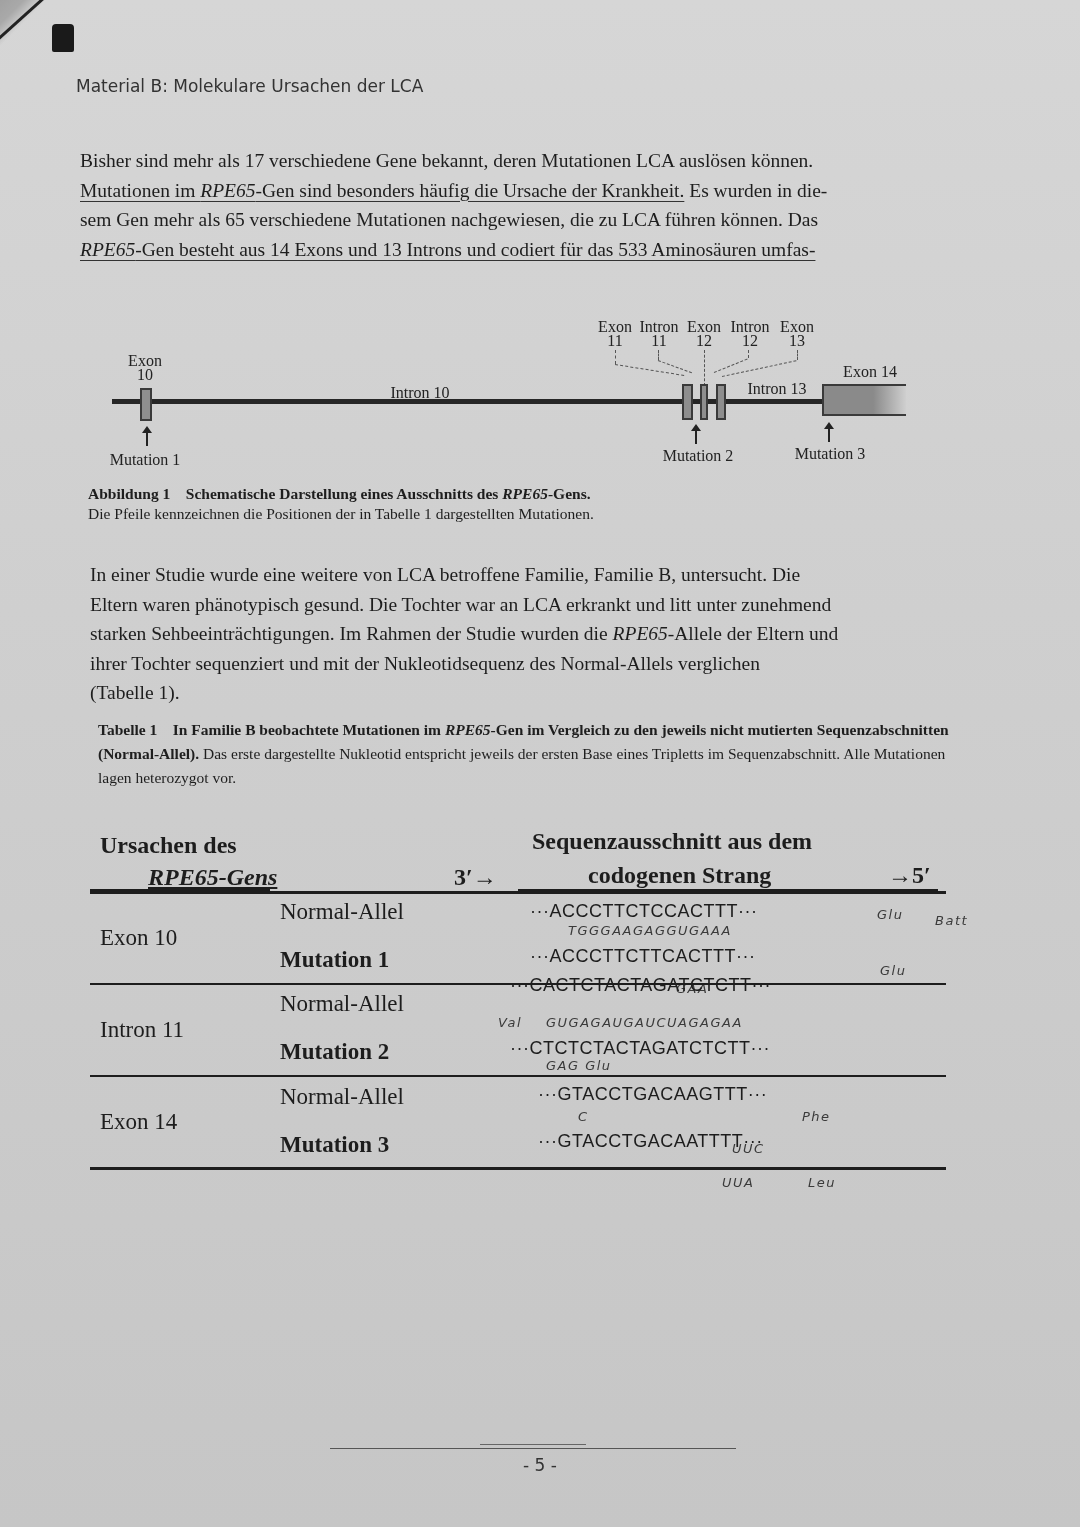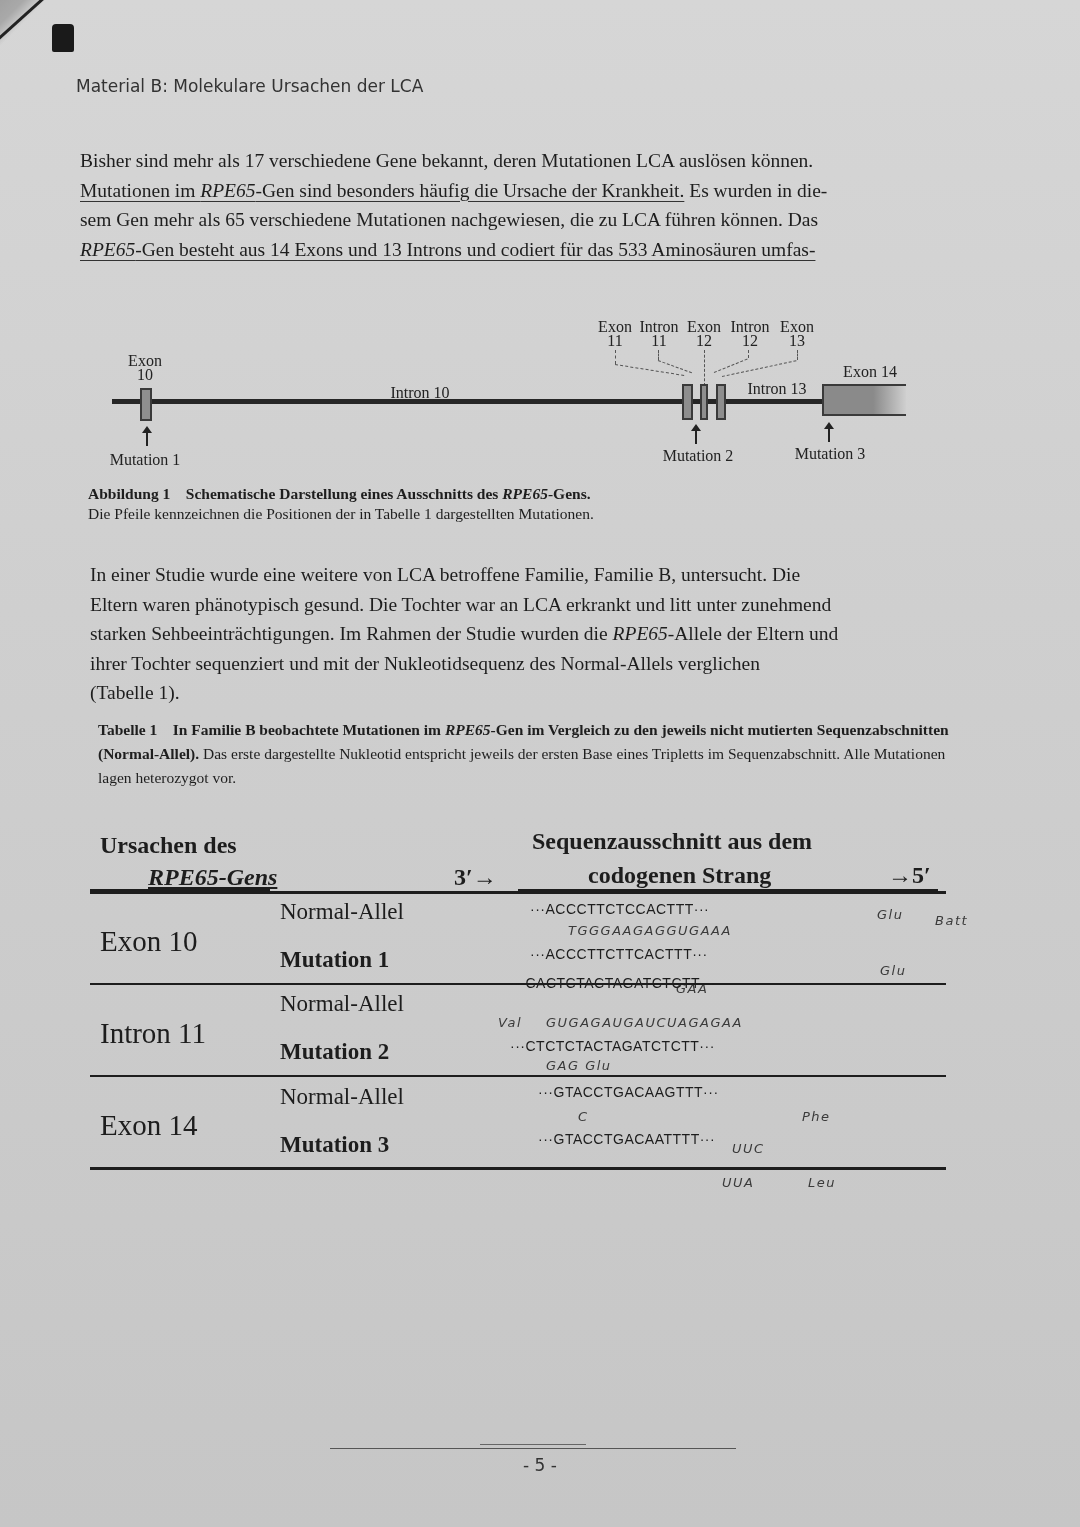--- a/index.html
+++ b/index.html
@@ -45,24 +45,24 @@
   .caption { position:absolute; left:88px; top:484px; font-size:15.5px; line-height:20px; color:#1e1e1e; }
   .caption b { font-weight:bold; }
 
   .tcaption { position:absolute; left:98px; top:718px; width:880px; font-size:15.5px; line-height:24px; color:#1e1e1e; }
 
   
   .tbl { position:absolute; left:90px; top:825px; width:856px; }
   .th { position:absolute; font-size:24px; font-weight:bold; line-height:32px; color:#1d1d1d; }
   .rule { position:absolute; height:2px; background:#1d1d1d; }
   .rule.thick { height:3px; }
-  .sec { position:absolute; font-size:29px; color:#1d1d1d; }
+  .sec { position:absolute; font-size:23px; color:#1d1d1d; }
   .alle { position:absolute; font-size:23px; color:#1d1d1d; }
   .alle.bold { font-weight:bold; }
-  .seq { position:absolute; font-family:"Liberation Sans", sans-serif; font-size:14px; letter-spacing:0.5px; color:#1d1d1d; }
+  .seq { position:absolute; font-family:"Liberation Sans", sans-serif; font-size:18px; letter-spacing:0.5px; color:#1d1d1d; }
   .hand { position:absolute; font-family:"DejaVu Sans", sans-serif; font-size:13px; font-style:italic; color:#3a3a3a; letter-spacing:1.5px; }
 
   .footer-line { position:absolute; left:330px; top:1448px; width:406px; height:1px; background:#555; }
   .footer-line2 { position:absolute; left:480px; top:1444px; width:106px; height:1px; background:#666; }
   .pagenum { position:absolute; left:0; width:1080px; top:1455px; text-align:center; font-family:"DejaVu Sans", sans-serif; font-size:17px; color:#333; }
 </style>
 </head>
 <body>
 
 <div class="page">

